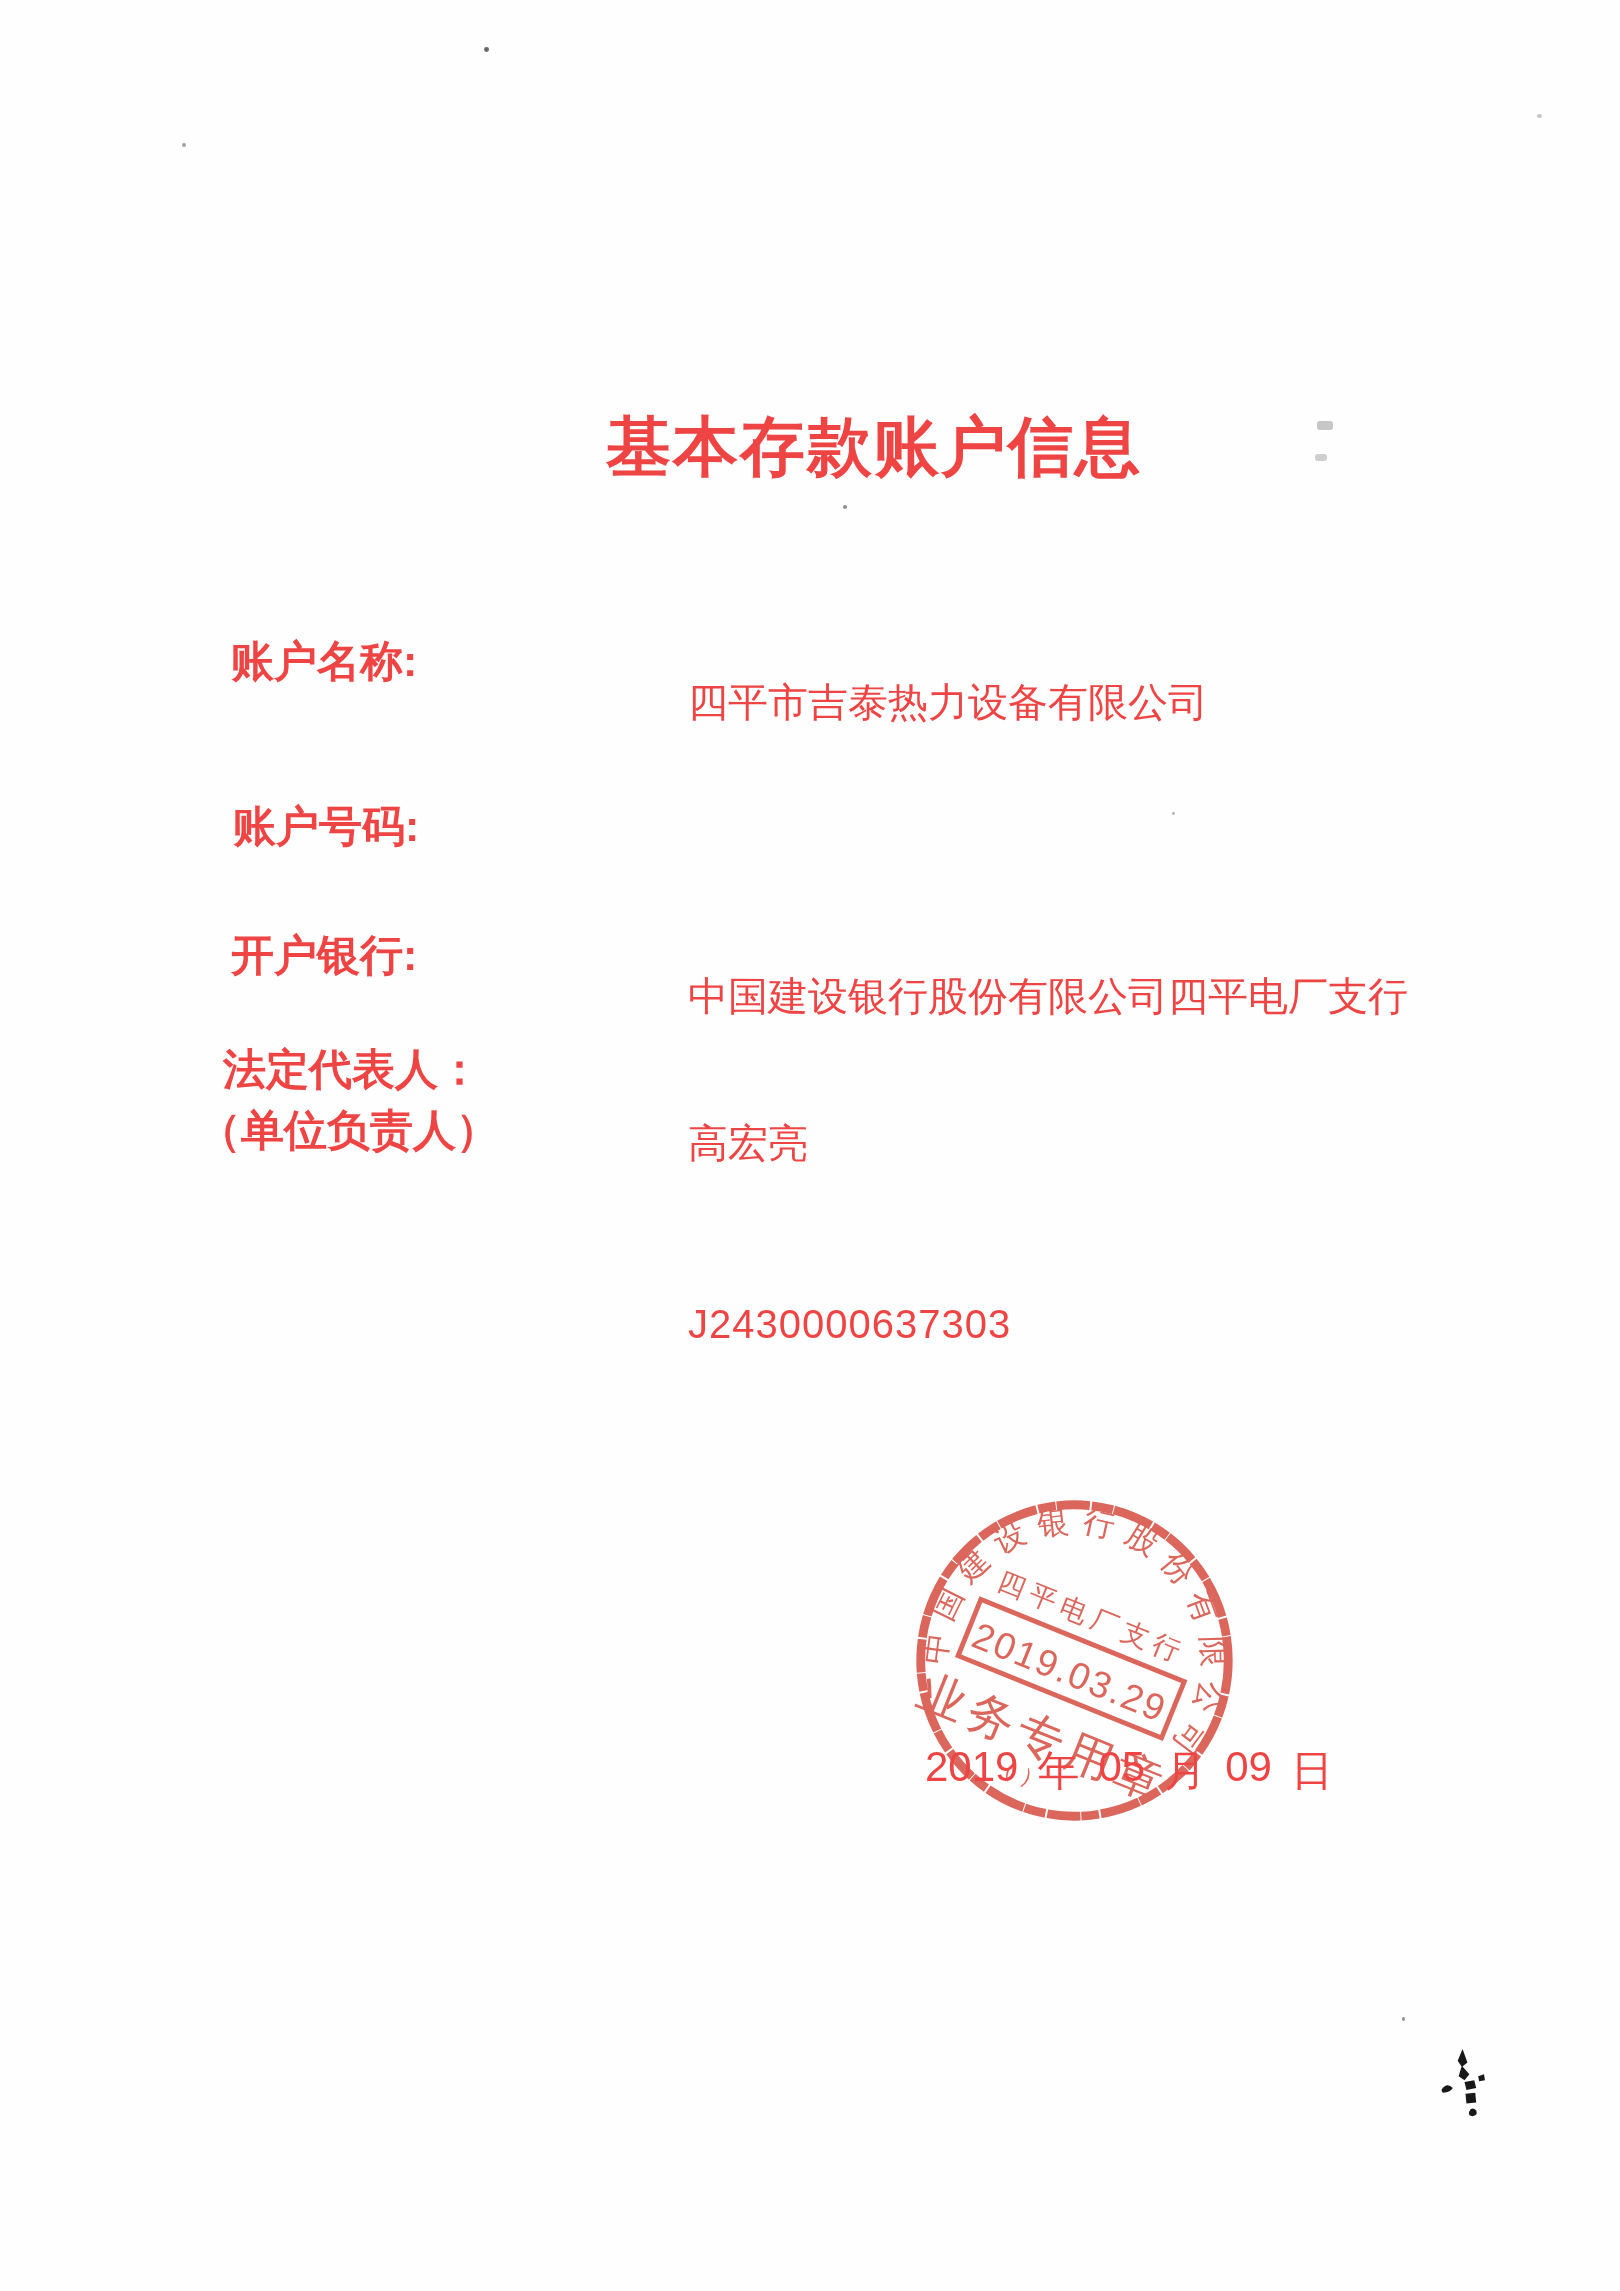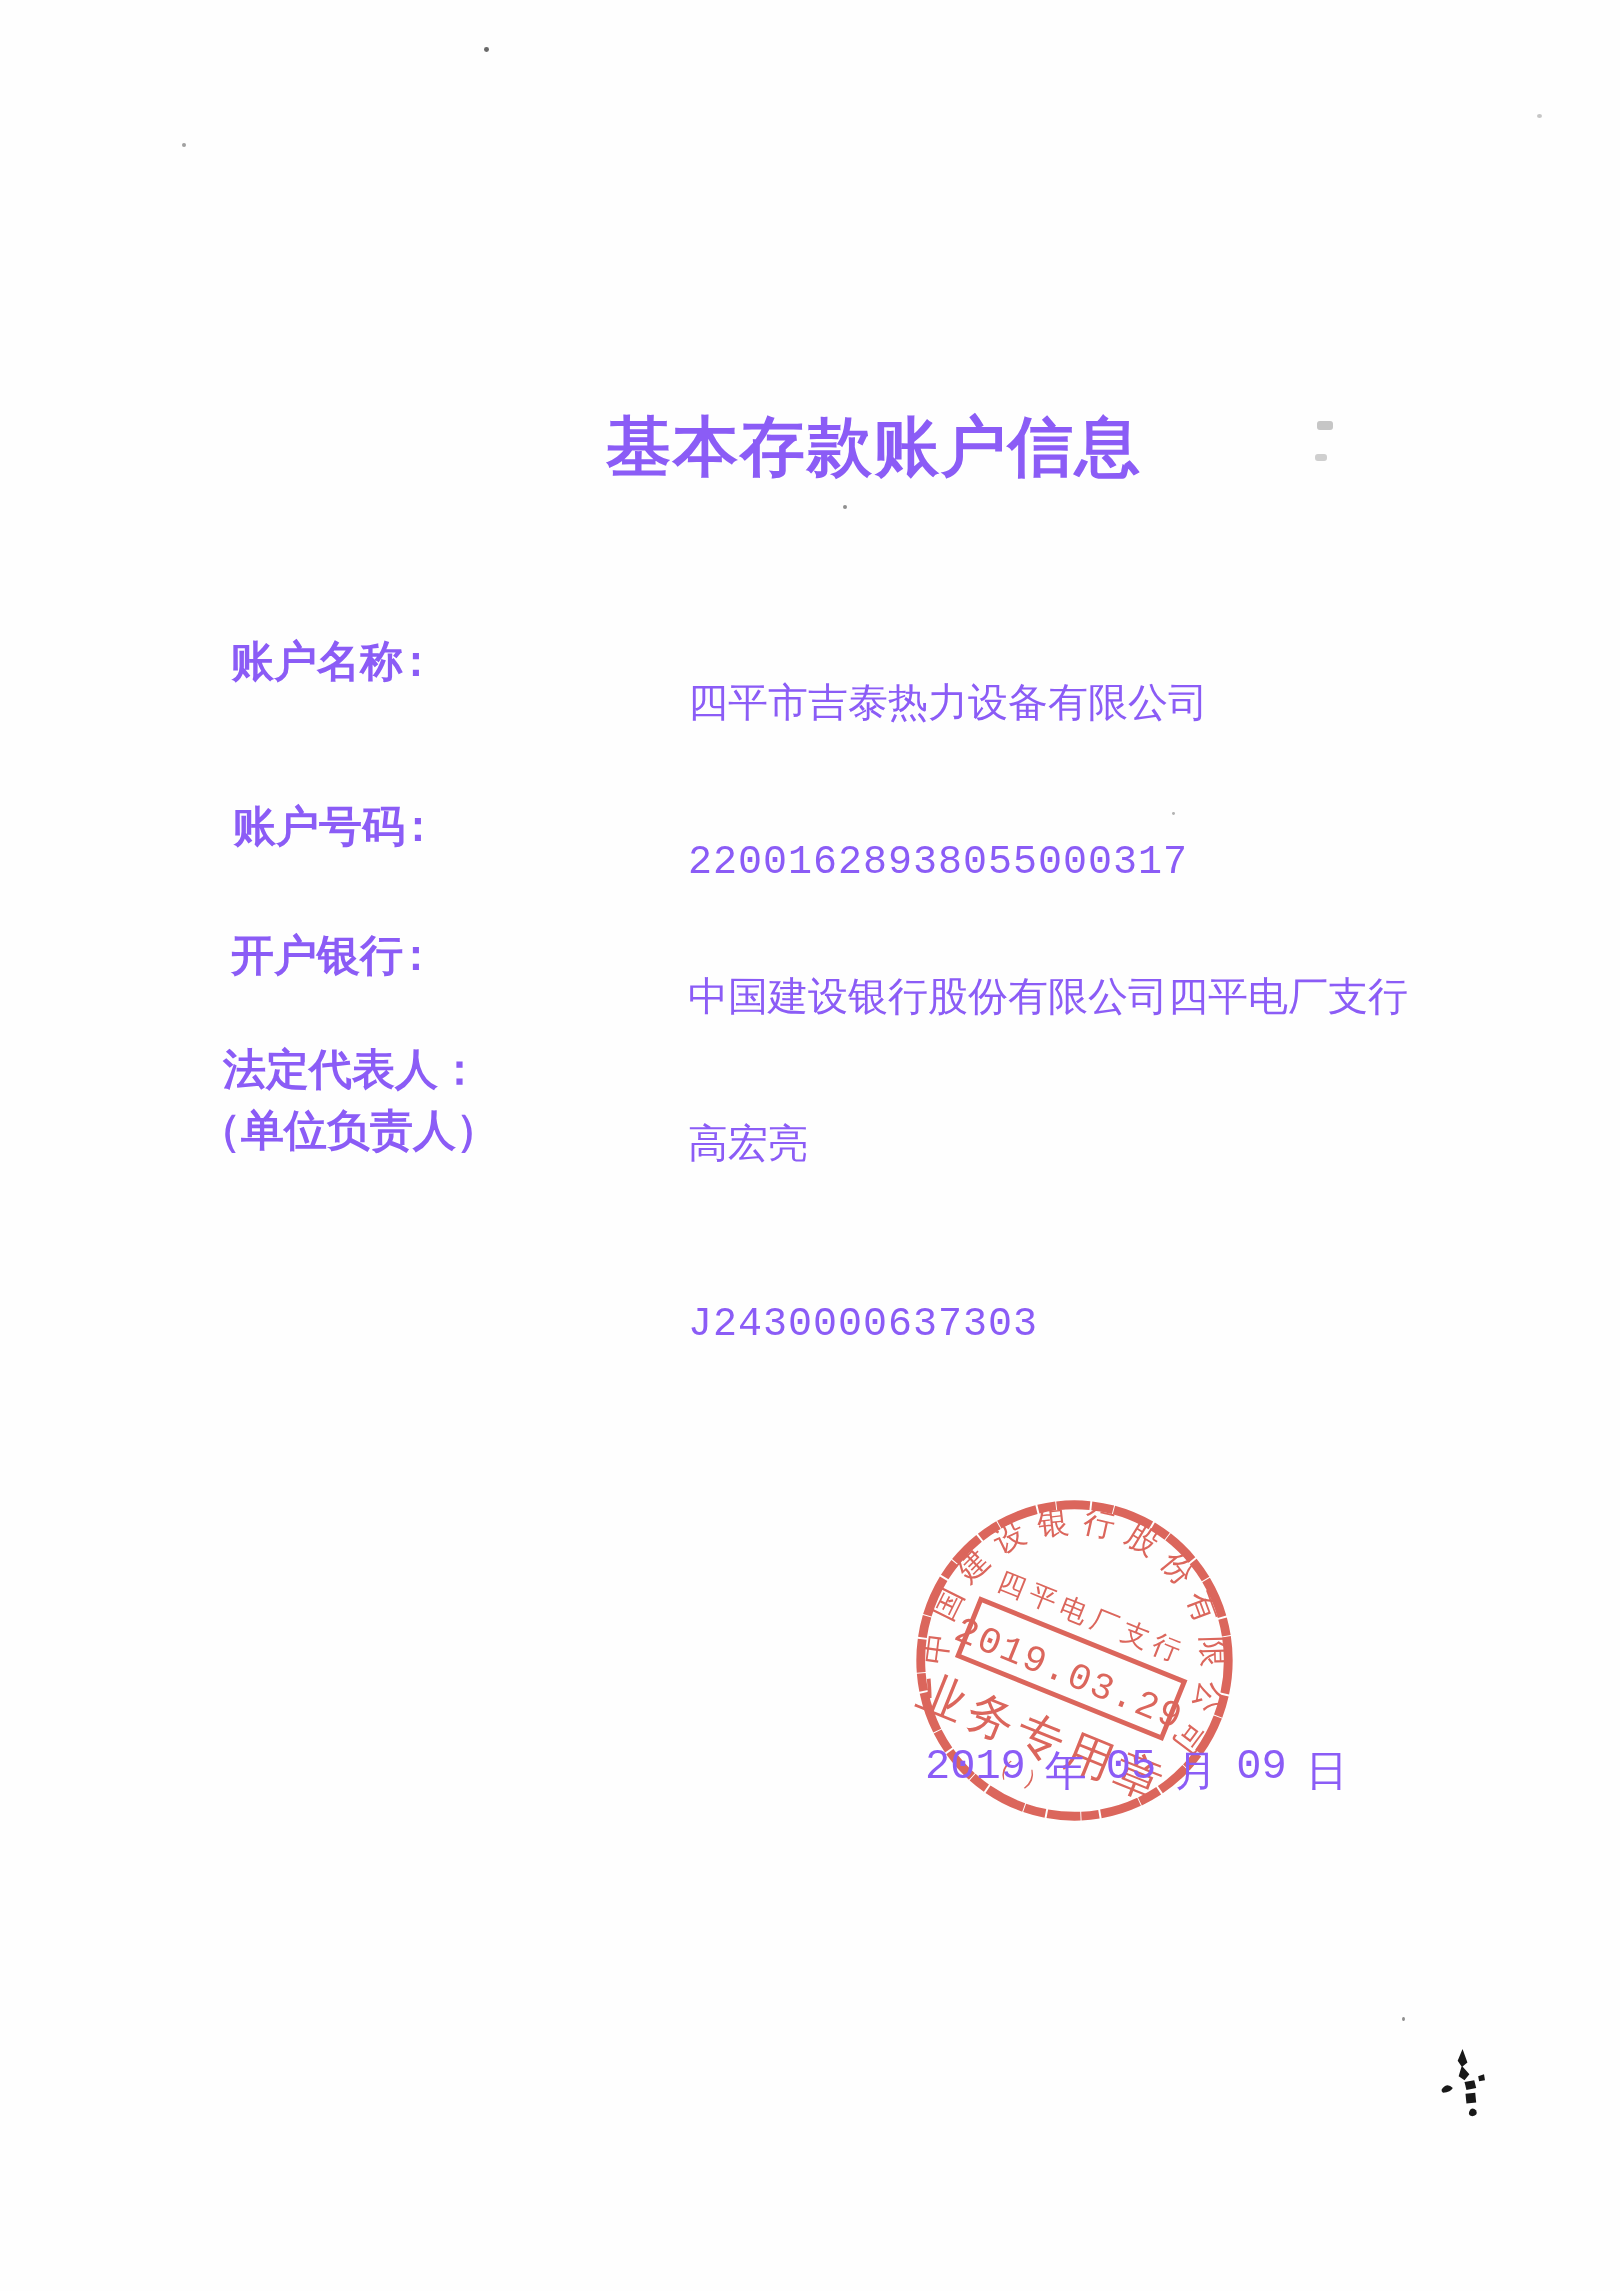--- a/index.html
+++ b/index.html
@@ -1,18 +1,18 @@
 <!DOCTYPE html>
 <html><head>
 <meta charset="utf-8">
 <style>
   html,body{margin:0;padding:0;background:#ffffff;}
   .page{
     position:relative;width:1620px;height:2292px;background:#fefefe;overflow:hidden;
-    font-family:Liberation Mono, monospace;color:#8b5cf6;
+    font-family:Liberation Sans, sans-serif;color:#ef4444;
   }
   .doc-title{
     position:absolute;left:606px;top:359px;font-size:65px;font-weight:700;
     letter-spacing:2px;white-space:nowrap;
   }
   .lbl{position:absolute;font-size:43px;font-weight:600;white-space:nowrap;}
   .val{position:absolute;left:688px;font-size:40px;font-weight:400;white-space:nowrap;margin-top:40px;}
   .lbl-1{left:231px;top:633px;}
   .val-1{top:635px;}
   .lbl-2{left:217px;top:798px;margin-left:16px;}
@@ -48,21 +48,20 @@
 <body>
 
 <div class="page">
 
   <h1 class="doc-title">基本存款账户信息</h1>
 
   <span class="lbl lbl-1">账户名称:</span>
   <span class="val val-1">四平市吉泰热力设备有限公司</span>
 
   <span class="lbl lbl-2">账户号码:</span>
-  <span class="val val-2">22001628938055000317</span>
 
   <span class="lbl lbl-3">开户银行:</span>
   <span class="val val-3">中国建设银行股份有限公司四平电厂支行</span>
 
   <span class="lbl lbl-4a">法定代表人：</span>
   <span class="lbl lbl-4b">（单位负责人）</span>
   <span class="val val-4">高宏亮</span>
 
   <span class="val val-5">J2430000637303</span>
 

